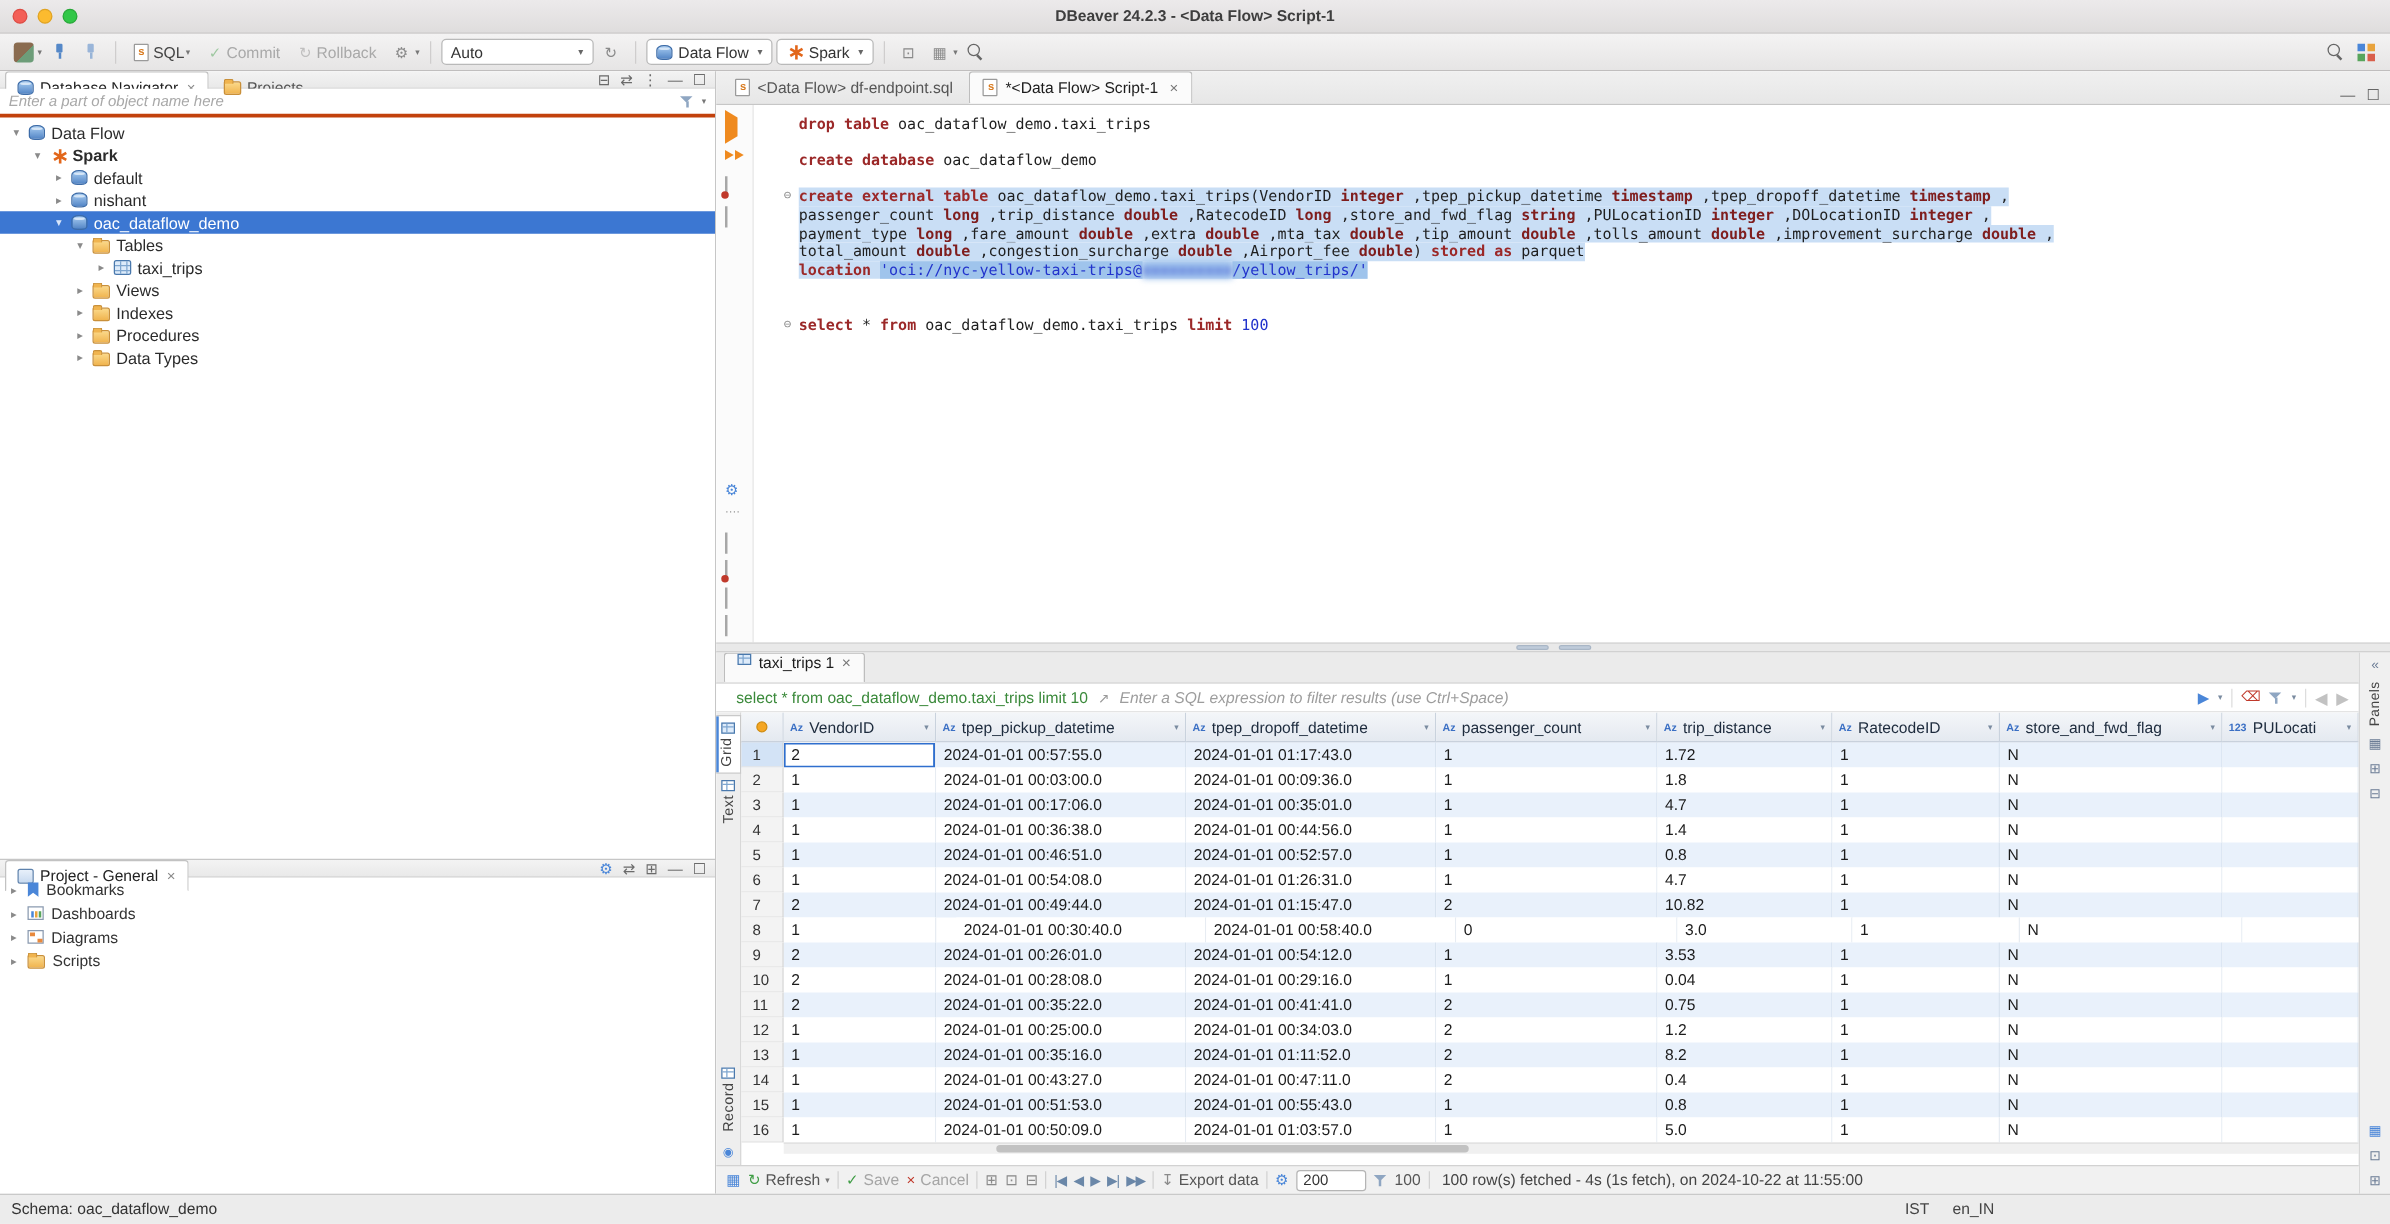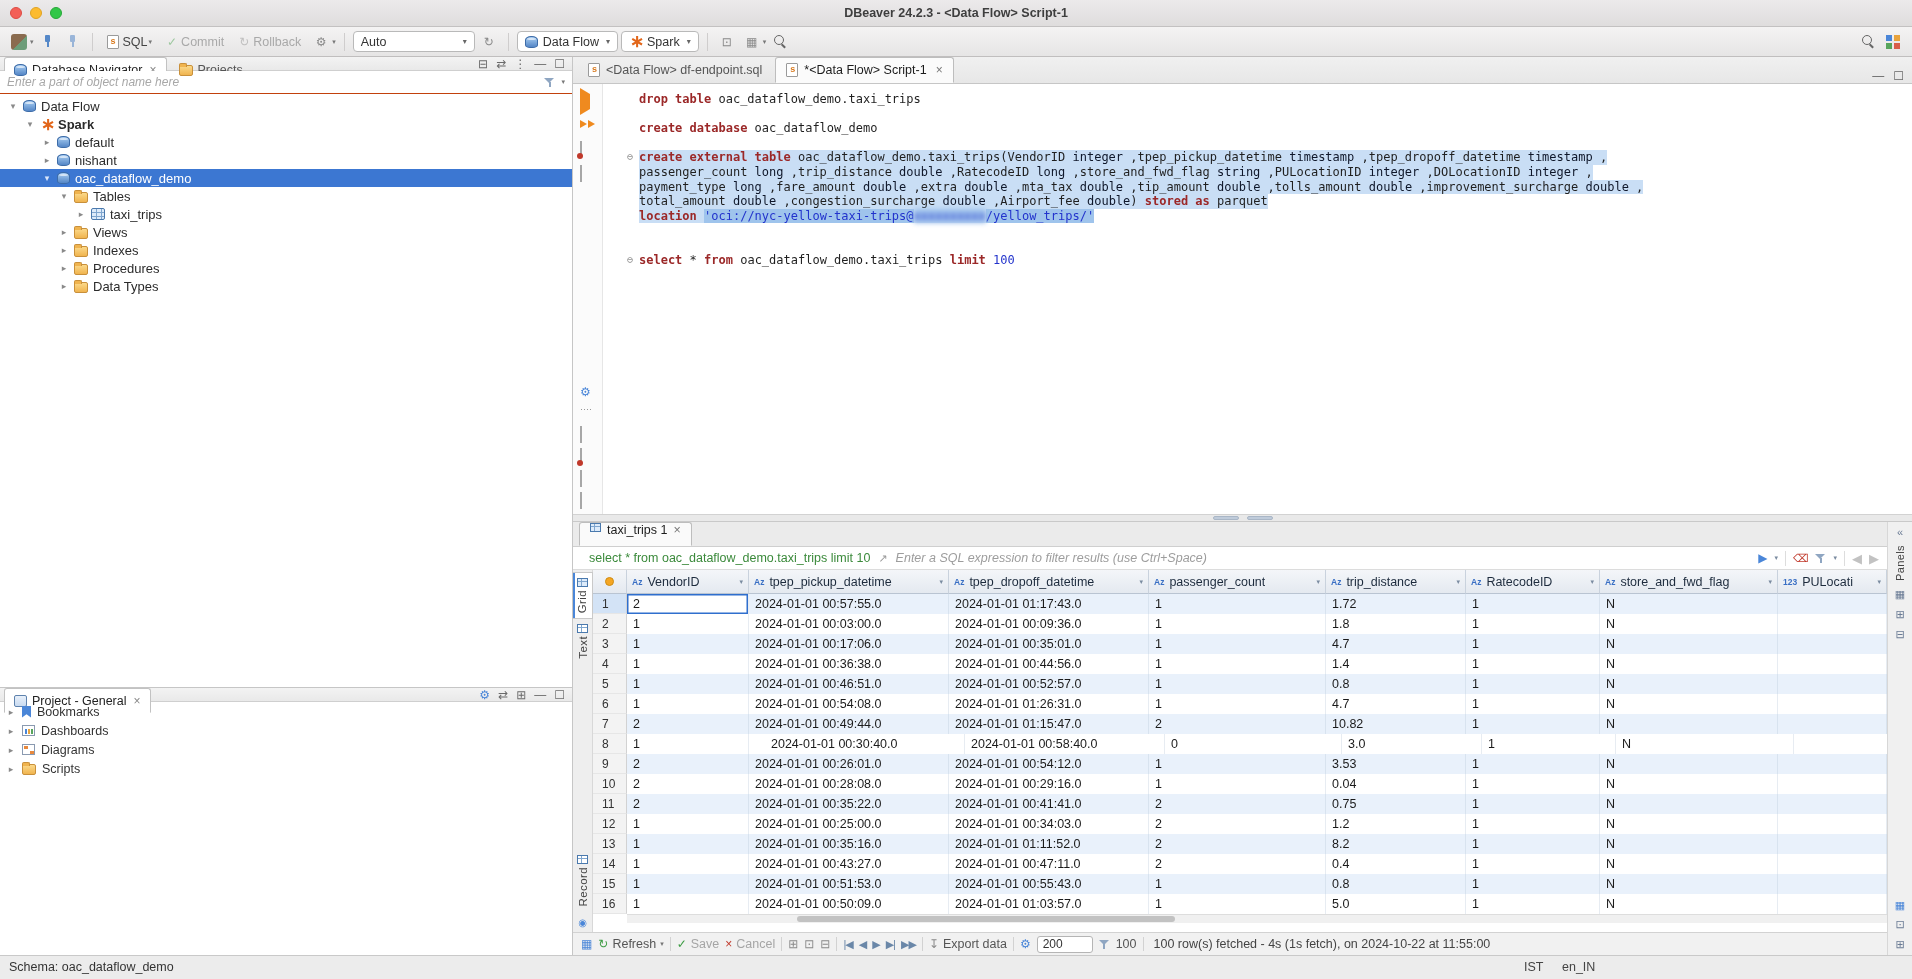--- a/index.html
+++ b/index.html
@@ -58,21 +58,21 @@
 
 
 .sidebar{position:absolute;top:57px;left:0;width:573px;bottom:24px;background:#fff;border-right:1px solid #c6c6c6}
 .panel-tabs{height:14px;background:linear-gradient(#f3f3f3,#e9e9e9);border-bottom:1px solid #cfcfcf;display:flex;align-items:flex-start;padding-left:4px;gap:2px}
 .ptab{display:flex;align-items:center;gap:5px;height:25px;padding:0 9px;font-size:12.5px;color:#555;border:1px solid transparent;flex:none}
 .ptab.active{background:#fff;border-color:#c2c2c2;border-bottom-color:#fff;border-radius:3px 3px 0 0;color:#222}
 .ptab .x{color:#888;font-size:12px;margin-left:2px}
 .panel-icons{margin-left:auto;display:flex;align-items:center;gap:8px;padding-right:7px;color:#6b6b6b;font-size:12px}
 .panel-icons span{cursor:default}
 .navpanel{position:absolute;top:0;left:0;right:0;height:630px;display:flex;flex-direction:column;background:#fff}
-.nav-filter{height:23px;border-bottom:1px solid #c2410c;display:flex;align-items:center;padding:0 7px;background:#fff;gap:6px}
+.nav-filter{height:23px;border-bottom:3px solid #c2410c;display:flex;align-items:center;padding:0 7px;background:#fff;gap:6px}
 .nav-filter input{flex:1;border:none;outline:none;font-size:12px;font-style:italic;color:#555;background:transparent;font-family:"Liberation Sans",sans-serif}
 .nav-filter input::placeholder{color:#a8a8a8}
 .nf-caret{font-size:7px;color:#777}
 .tree{flex:1;overflow:hidden;padding-top:3px}
 .trow{display:flex;align-items:center;height:18px;font-size:13px;color:#2b2b2b;gap:5px;white-space:nowrap}
 .trow.selected{background:#3c77d2;color:#fff}
 .tcaret{width:10px;text-align:center;color:#8a8a8a;font-size:9px;flex:none}
 .trow.selected .tcaret{color:#d9e6fa}
 
 
@@ -106,21 +106,21 @@
 .mini-doc{width:11px;height:13px;background:#fff;border:1px solid #a7a7a7;position:relative}
 .mini-doc::before{content:"";position:absolute;left:2px;top:3px;right:2px;height:1px;background:#b9b9b9;box-shadow:0 3px 0 #b9b9b9,0 6px 0 #b9b9b9}
 .mini-doc.red::after{content:"";position:absolute;right:-2px;bottom:-2px;width:6px;height:6px;background:#c0392b;border-radius:50%}
 .mini-doc.grid::before{background:#7fa6cf;box-shadow:0 3px 0 #7fa6cf,0 6px 0 #7fa6cf}
 .ed-area{flex:1;position:relative;font-family:"DejaVu Sans Mono",monospace;font-size:12px;line-height:14.6px;padding:8px 0 0 18px;overflow:hidden;white-space:pre}
 .ed-line{display:flex;height:14.6px}
 .ed-fold{width:18px;flex:none;text-align:center;color:#8f8f8f;font-size:10px;line-height:14.6px}
 .ed-text{white-space:pre}
 .ed-text.sel{background:#c9def5}
 .tk-kw{color:#9b2828;font-weight:bold}
-.tk-typ{color:#0f172a;font-weight:normal}
+.tk-typ{color:#7f1d1d;font-weight:bold}
 .tk-num{color:#2233cc}
 .tk-pl{color:#1f1f1f}
 .tk-strs{color:#2233cc;background:#9fc4ec}
 .tk-redx{color:#2233cc;background:#9fc4ec;filter:blur(2.4px)}
 
 
 .splitter{position:absolute;top:457px;left:0;right:0;height:8px;background:#e9e9e9;border-top:1px solid #d2d2d2;border-bottom:1px solid #c9c9c9;display:flex;align-items:center;justify-content:center;gap:8px}
 .grip{width:26px;height:4px;border-radius:2px;background:#bfcbda;border:1px solid #a9b6c6}
 
 

